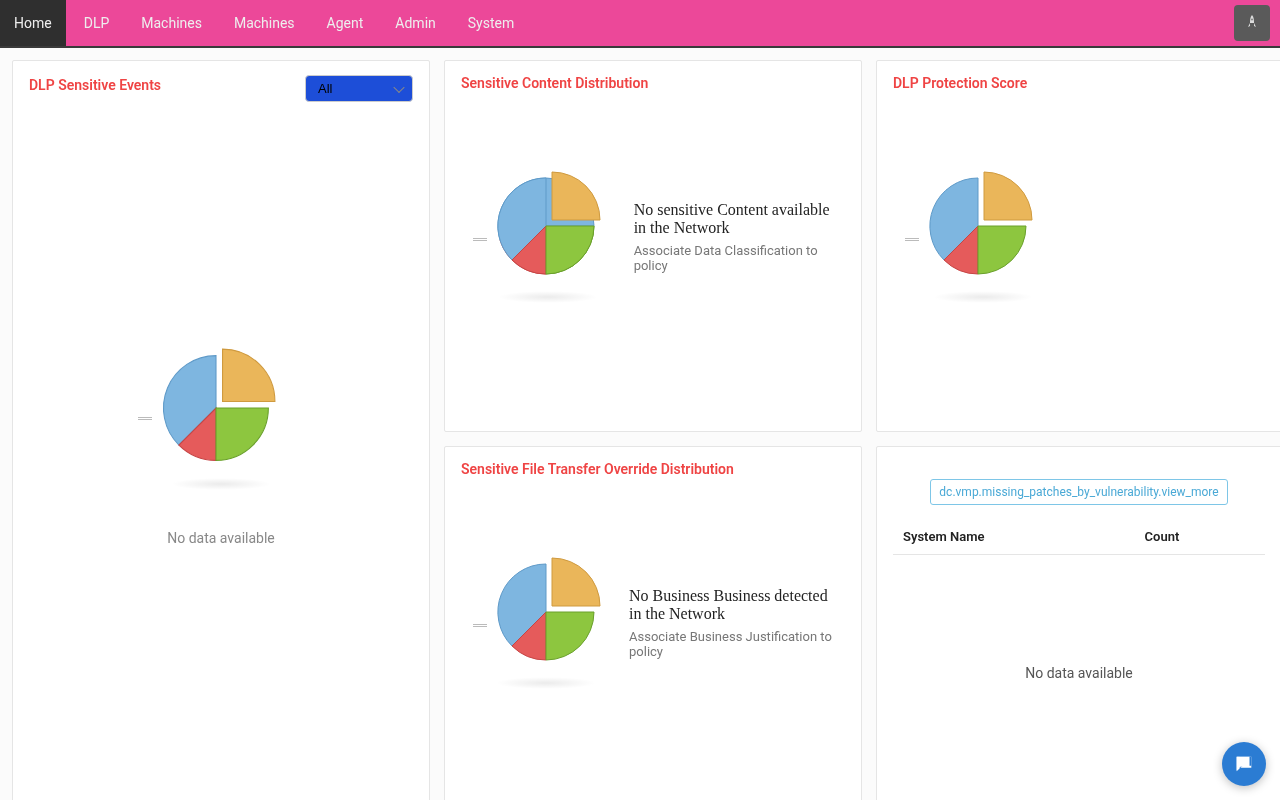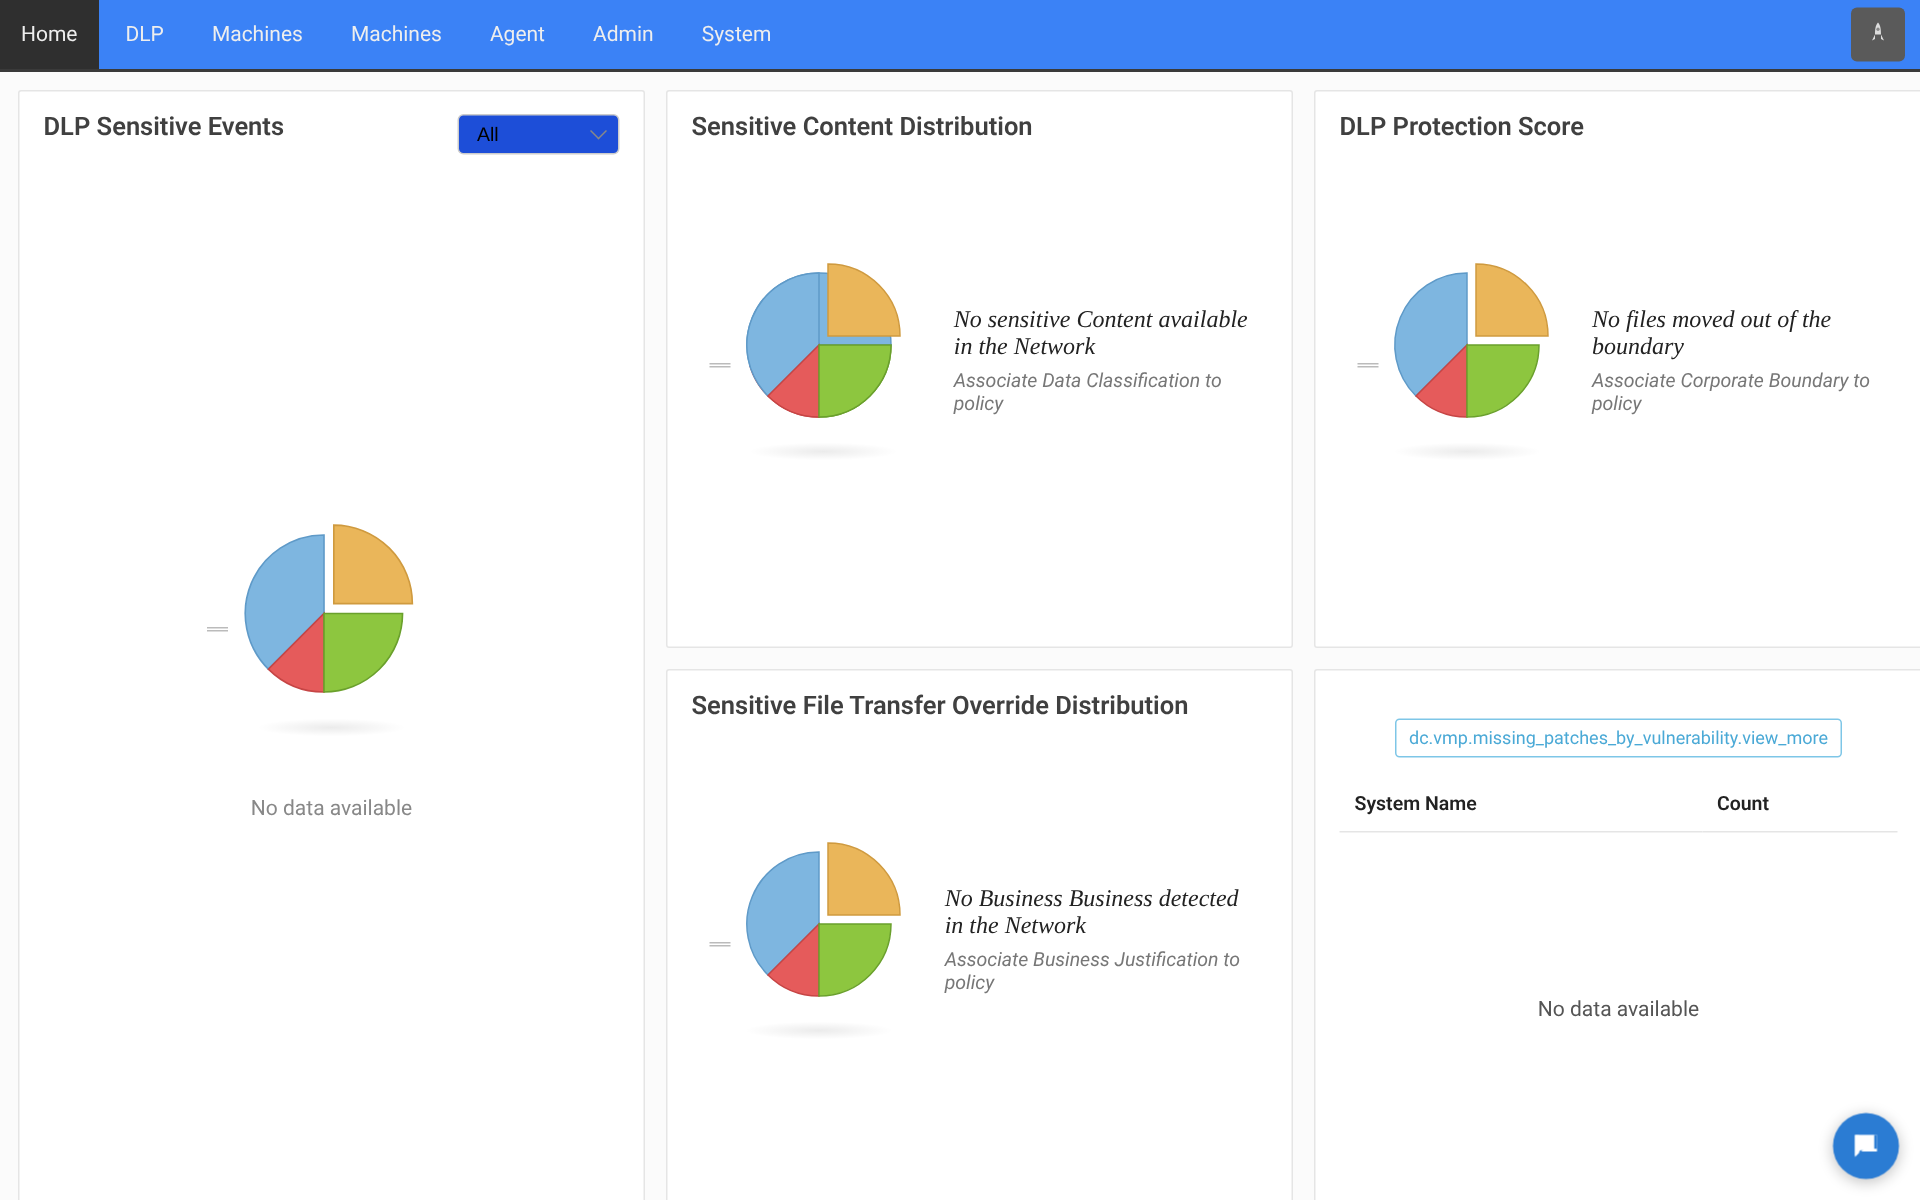--- a/index.html
+++ b/index.html
@@ -5,21 +5,21 @@
   * { box-sizing: border-box; margin: 0; padding: 0; }
   body {
     font-family: -apple-system, BlinkMacSystemFont, "Segoe UI", Roboto, Arial, sans-serif;
     background: #fbfbfb;
     color: #222;
     width: 1280px;
     height: 800px;
     overflow: hidden;
   }
   .topnav {
-    background: #3b82f6;
+    background: #ec4899;
     height: 48px;
     display: flex;
     align-items: stretch;
     border-bottom: 2px solid #3a3a3a;
     position: relative;
   }
   .topnav .nav-item {
     color: #eee;
     font-size: 14px;
     padding: 0 14px;
@@ -55,23 +55,23 @@
   }
   .card {
     background: #fff;
     border: 1px solid #e5e5e5;
     border-radius: 2px;
     padding: 14px 16px;
     position: relative;
     overflow: hidden;
   }
   .card h3 {
-    font-size: 17px;
+    font-size: 14px;
     font-weight: 600;
-    color: #404040;
+    color: #ef4444;
     margin-bottom: 8px;
   }
   .tall { grid-row: 1 / span 2; }
 
   .card-header-row {
     display: flex;
     justify-content: space-between;
     align-items: center;
     margin-bottom: 6px;
   }
@@ -115,21 +115,21 @@
     margin-bottom: 14px;
   }
 
   .pie-block {
     display: flex;
     align-items: center;
     gap: 28px;
     margin-top: 80px;
     padding-left: 30px;
   }
-  .pie-block.center-vert { margin-top: 80px; font-style: italic; }
+  .pie-block.center-vert { margin-top: 80px; }
   .pie-msg .headline {
     font-family: Georgia, "Times New Roman", serif;
     font-size: 16px;
     color: #222;
     margin-bottom: 6px;
     max-width: 200px;
   }
   .pie-msg .subline {
     font-size: 13px;
     color: #777;
@@ -264,24 +264,20 @@
             <path d="M0 -48 A48 48 0 0 0 -34 34 L0 0 Z" fill="#7eb6e0" stroke="#5f9ac8" stroke-width="1"></path>
             <path d="M-34 34 A48 48 0 0 0 0 48 L0 0 Z" fill="#e55b5b" stroke="#c64545" stroke-width="1"></path>
             <path d="M0 48 A48 48 0 0 0 48 0 L0 0 Z" fill="#8dc63f" stroke="#6aa02c" stroke-width="1"></path>
             <g transform="translate(6,-6)">
               <path d="M0 -48 A48 48 0 0 1 48 0 L0 0 Z" fill="#eab65a" stroke="#cf9a3f" stroke-width="1"></path>
             </g>
           </g>
         </svg>
         <div class="pie-shadow"></div>
       </div>
-      <div class="pie-msg">
-        <div class="headline">No files moved out of the boundary</div>
-        <div class="subline">Associate Corporate Boundary to policy</div>
-      </div>
     </div>
   </div>
 
   <div class="card tall">
     <div class="card-header-row">
       <h3>DLP Sensitive Events</h3>
       <div class="dropdown-wrap">
         <select class="dropdown">
           <option>All</option>
         </select>

